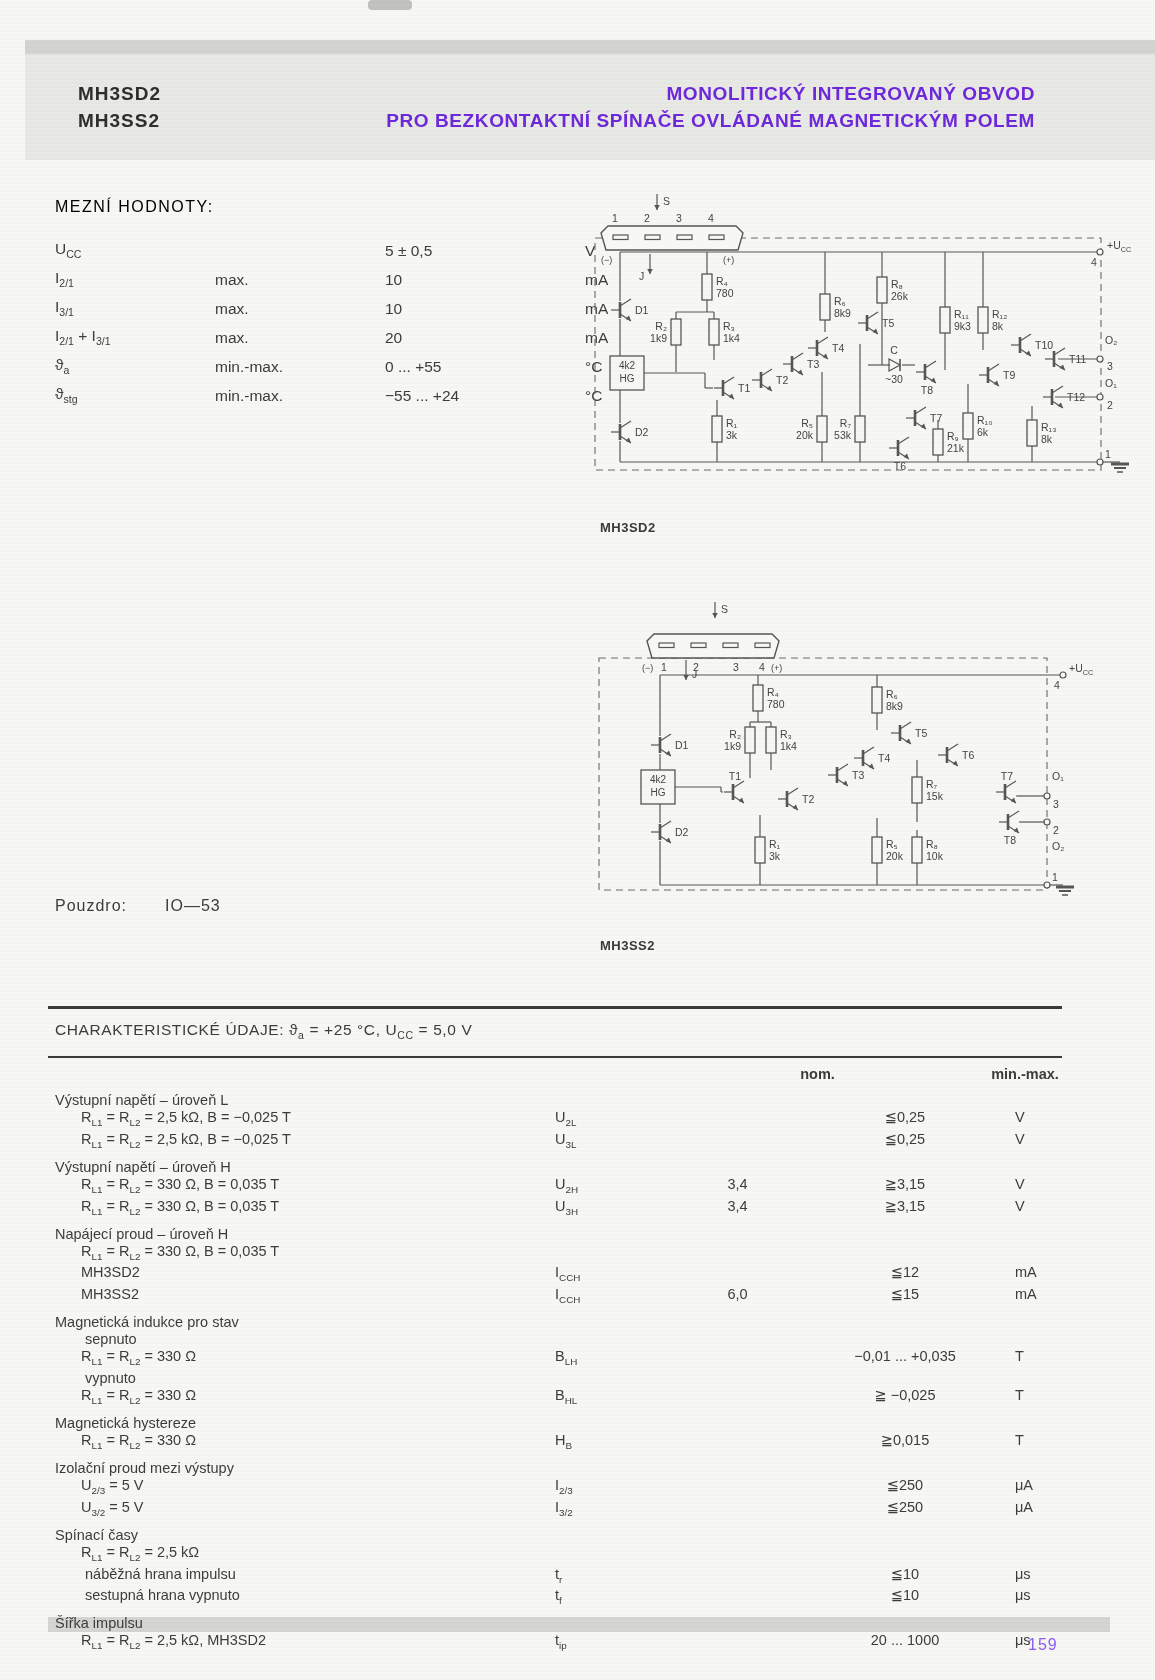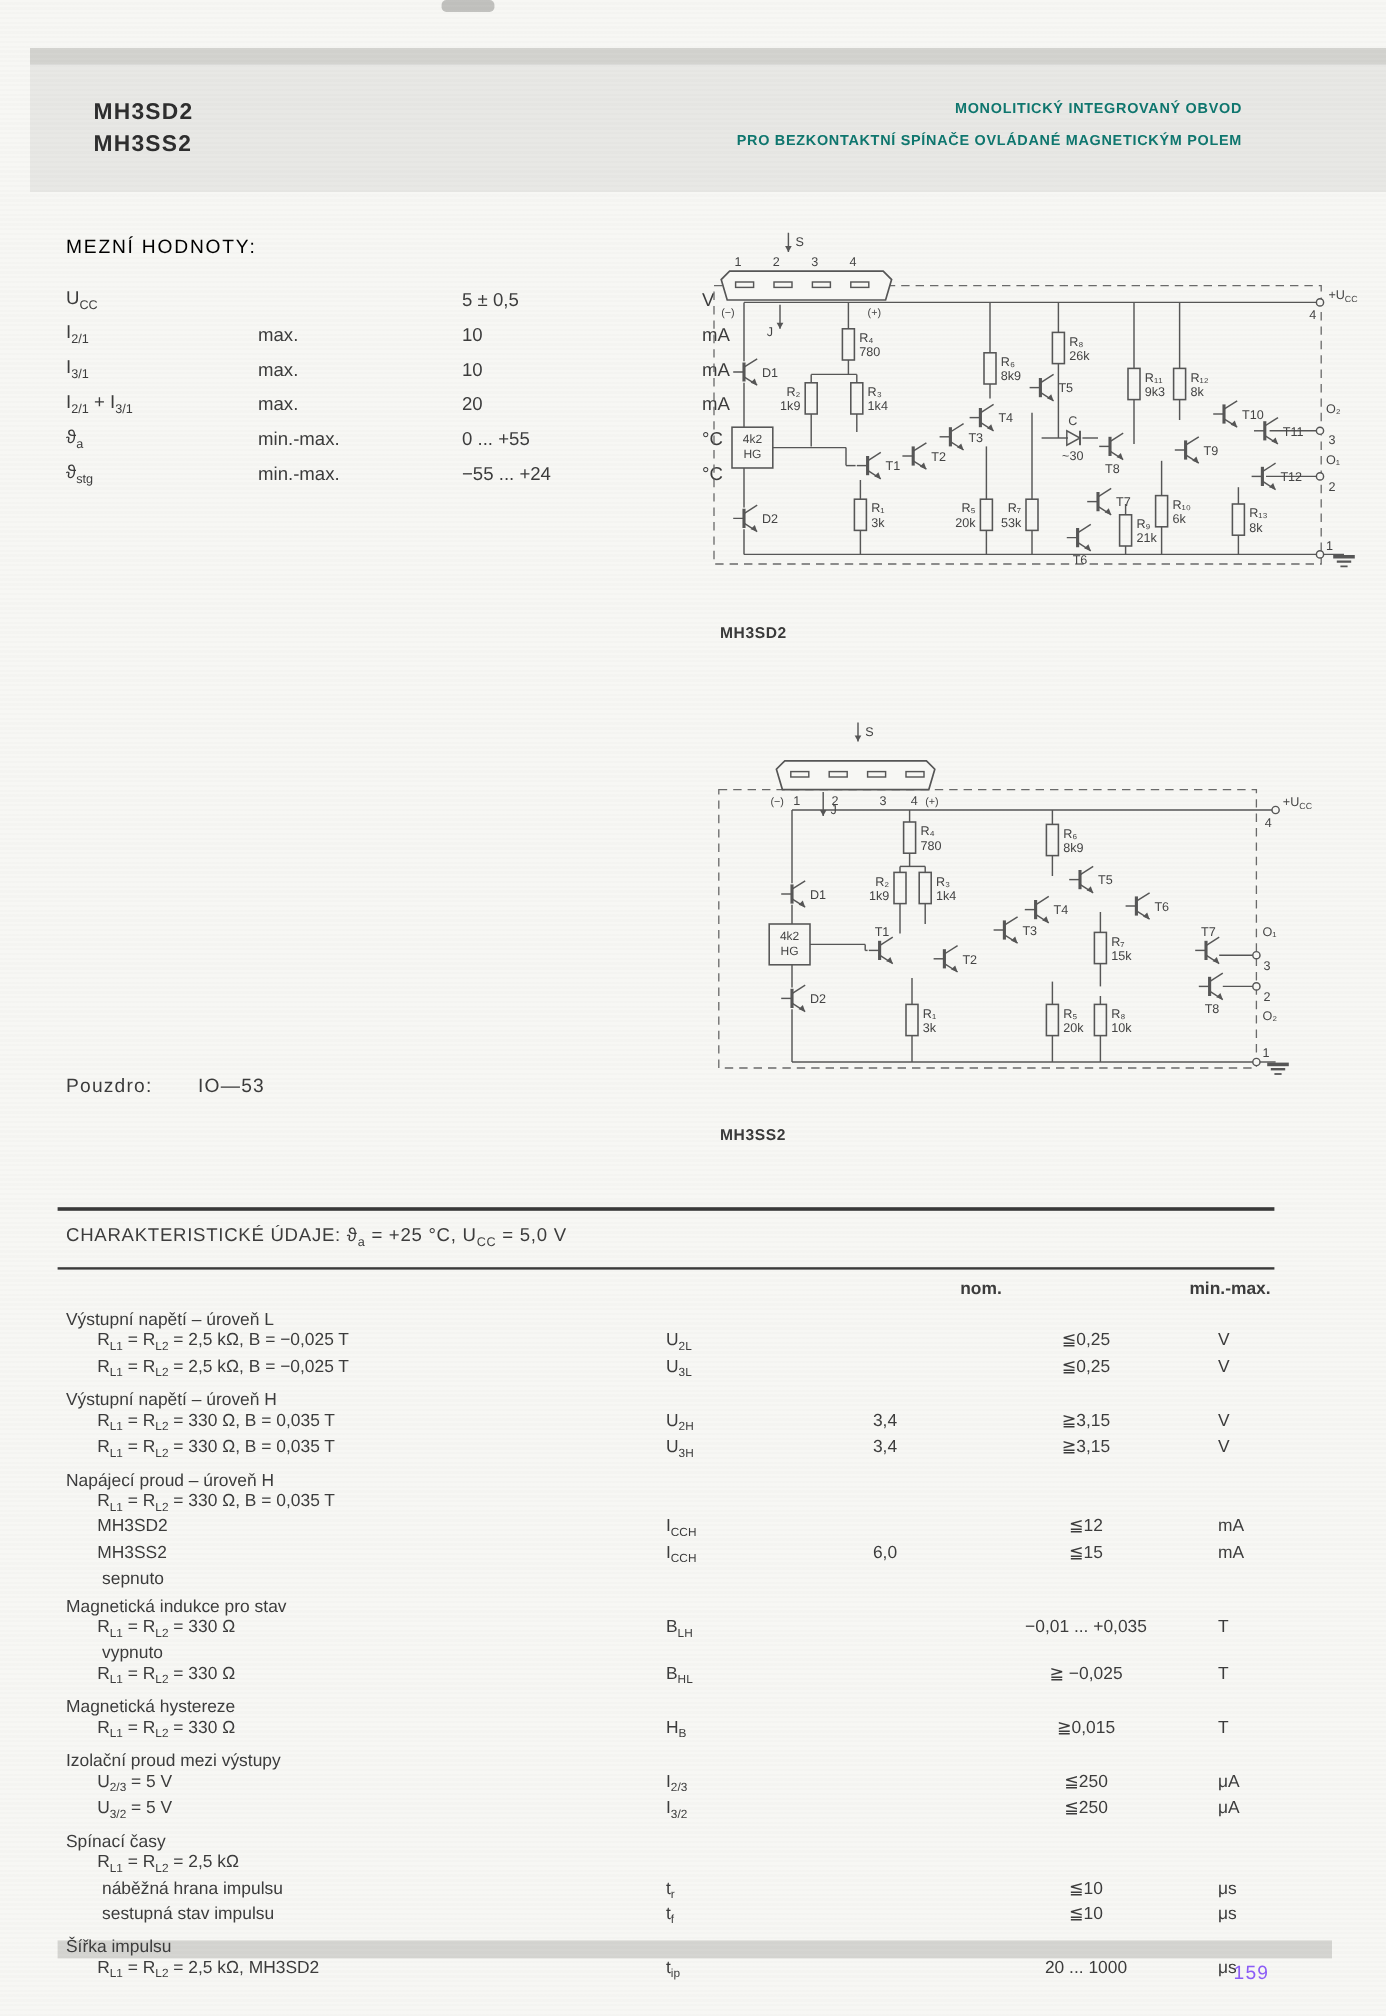--- a/index.html
+++ b/index.html
@@ -9,21 +9,21 @@
     font-family:"Liberation Sans", sans-serif;
     color:#3c3c3c;
     overflow:hidden;
   }
   .noise{
     position:absolute;inset:0;pointer-events:none;
     background:repeating-linear-gradient(0deg, rgba(0,0,0,0.012) 0 2px, rgba(255,255,255,0.01) 2px 4px);
   }
   .band{position:absolute;}
   .hdr-part{position:absolute;left:78px;font-weight:bold;font-size:19px;letter-spacing:1px;color:#2e2e2e;}
-  .hdr-title{position:absolute;right:120px;text-align:right;font-weight:bold;font-size:12px;letter-spacing:0.6px;color:#0f766e;white-space:nowrap;}
+  .hdr-title{position:absolute;right:120px;text-align:right;font-weight:bold;font-size:19px;letter-spacing:0.6px;color:#6d28d9;white-space:nowrap;}
   .sec-head{position:absolute;left:55px;font-size:16px;letter-spacing:1.5px;color:#000000;}
   
   .limits{position:absolute;left:55px;top:236px;width:560px;}
   .lrow{display:grid;grid-template-columns:160px 170px 200px 80px;height:29px;align-items:center;font-size:15.5px;}
   .lrow .val{text-align:left;}
   sub{font-size:0.68em;}
   
   .schem{position:absolute;}
   .schem svg{display:block;}
   .schem-cap{position:absolute;font-size:13px;font-weight:bold;letter-spacing:0.5px;color:#3a3a3a;}
@@ -591,35 +591,35 @@
       <div class="mm">≦12</div>
       <div class="unit">mA</div>
     </div>
     <div class="crow">
       <div class="cond i1">MH3SS2</div>
       <div class="sym">I<sub>CCH</sub></div>
       <div class="nom">6,0</div>
       <div class="mm">≦15</div>
       <div class="unit">mA</div>
     </div>
-    <div class="crow">
-      <div class="cond i2">sepnuto</div>
-      <div class="sym"></div>
-      <div class="nom"></div>
-      <div class="mm"></div>
-      <div class="unit"></div>
-    </div>
     <div class="crow section">
       <div class="cond">Magnetická indukce pro stav</div>
       <div class="sym"></div>
       <div class="nom"></div>
       <div class="mm"></div>
       <div class="unit"></div>
     </div>
     <div class="crow">
+      <div class="cond i2">sepnuto</div>
+      <div class="sym"></div>
+      <div class="nom"></div>
+      <div class="mm"></div>
+      <div class="unit"></div>
+    </div>
+    <div class="crow">
       <div class="cond i1">R<sub>L1</sub> = R<sub>L2</sub> = 330 Ω</div>
       <div class="sym">B<sub>LH</sub></div>
       <div class="nom"></div>
       <div class="mm">−0,01 ... +0,035</div>
       <div class="unit">T</div>
     </div>
     <div class="crow">
       <div class="cond i2">vypnuto</div>
       <div class="sym"></div>
       <div class="nom"></div>
@@ -683,21 +683,21 @@
       <div class="unit"></div>
     </div>
     <div class="crow">
       <div class="cond i2">náběžná hrana impulsu</div>
       <div class="sym">t<sub>r</sub></div>
       <div class="nom"></div>
       <div class="mm">≦10</div>
       <div class="unit">μs</div>
     </div>
     <div class="crow">
-      <div class="cond i2">sestupná stav impulsu</div>
+      <div class="cond i2">sestupná hrana vypnuto</div>
       <div class="sym">t<sub>f</sub></div>
       <div class="nom"></div>
       <div class="mm">≦10</div>
       <div class="unit">μs</div>
     </div>
     <div class="crow section">
       <div class="cond">Šířka impulsu</div>
       <div class="sym"></div>
       <div class="nom"></div>
       <div class="mm"></div>

